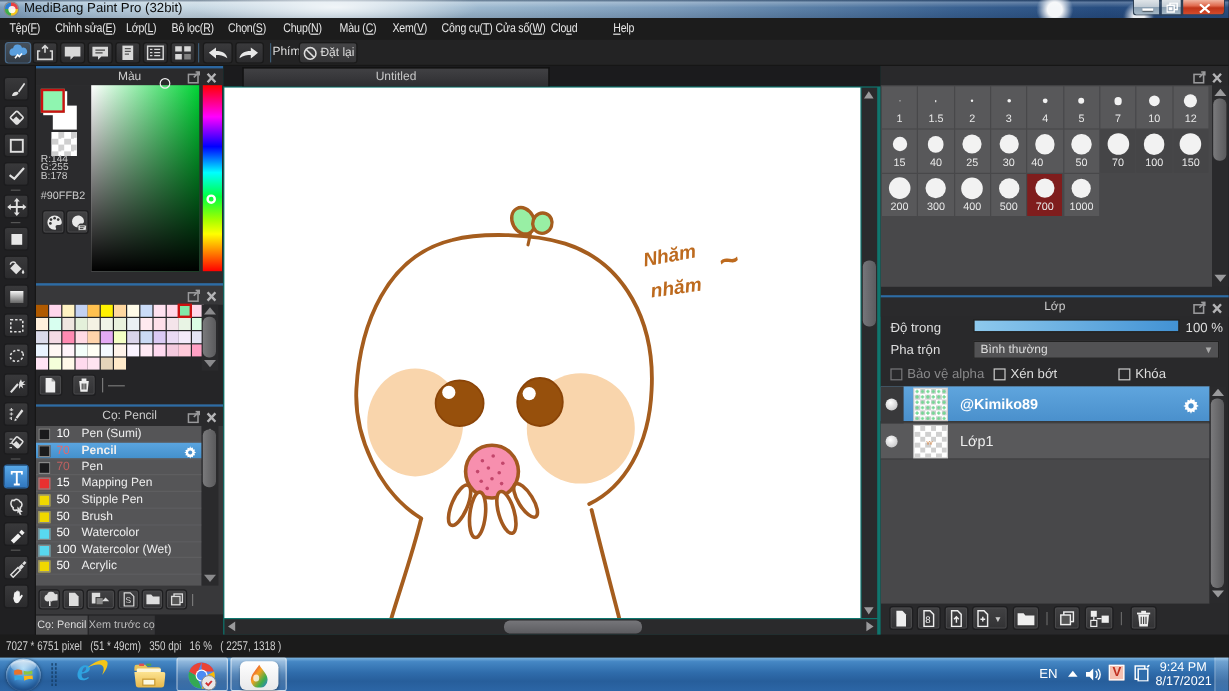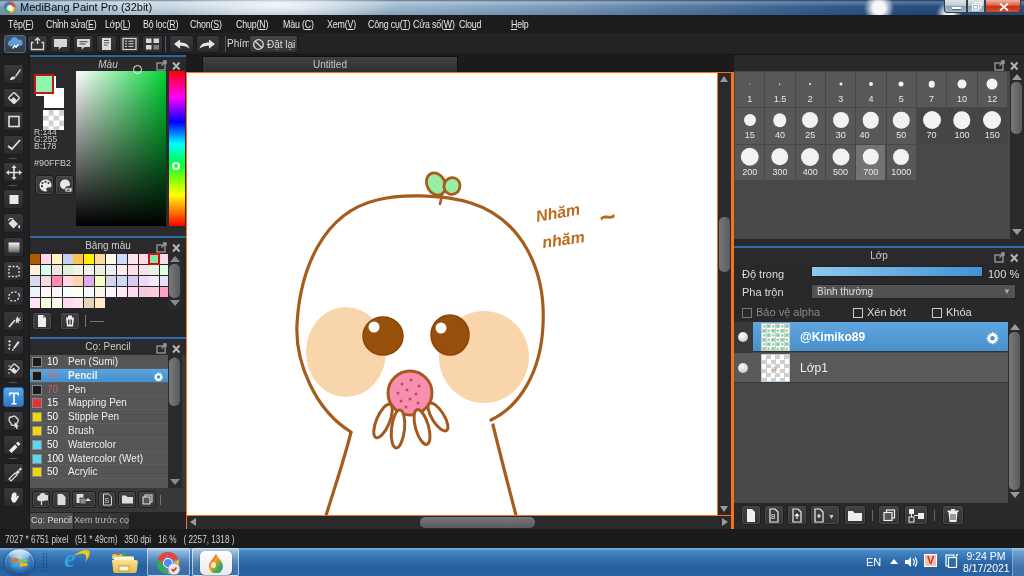--- a/index.html
+++ b/index.html
@@ -283,21 +283,21 @@
     </div>
   <div class="ltool" style="top:432px">
       <svg width="18" height="17" viewBox="0 0 18 17">
         <path d="M6.5 8 C6.5 6 7 5 7.5 4 C8 5 8.5 4.5 8.5 3 C9 4.5 9.8 4 9.8 2.5 C10.3 4 11 4.5 11 3.5 C11.8 5 11.5 6 11.5 8 L12.5 7 C13.5 6 14.5 7 13.5 8.5 L11 12.5 C10.5 14 7.5 14 7 12.5 L6 9.5 Z" fill="#f0f0f0"></path>
       </svg>
     </div>
 </div>
 
 <div class="panel" style="left:30px;top:55px;width:156px;height:474px;background:#38383a;">
 
-  <div class="ptitle" style="top:0px;font-style:italic;">Màu</div>
+  <div class="ptitle" style="top:0px;">Màu</div>
   <div class="picons" style="top:2px;"><svg width="26" height="11" viewBox="0 0 26 11">
         <rect x="1" y="3" width="8" height="7" fill="none" stroke="#9a9a9c" stroke-width="1.3"></rect>
         <path d="M5.5 5.5 L10 1 M7 1 h3 v3" stroke="#9a9a9c" stroke-width="1.3" fill="none"></path>
         <path d="M17 2.5 L23.5 9.5 M23.5 2.5 L17 9.5" stroke="#b4b4b6" stroke-width="2"></path>
       </svg></div>
   <div style="position:absolute;left:0;top:16px;width:156px;height:165px;background:#2b2b2d;"></div>
   <div style="position:absolute;left:6px;top:21px;width:20px;height:20px;background:#fff;"></div>
   <div style="position:absolute;left:14px;top:33px;width:20px;height:20px;background:#fff;"></div>
   <div style="position:absolute;left:4px;top:19px;width:20px;height:20px;background:#8ff5b0;border:2px solid #cc1111;"></div>
   <div class="checker" style="position:absolute;left:13px;top:55px;width:21px;height:20px;background-size:10.5px 10.5px;"></div>
@@ -316,21 +316,20 @@
         <path d="M8.5 11h4M8.5 12.5h3" stroke="#333" stroke-width=".8"></path>
       </svg></div>
 
   <div style="position:absolute;left:46px;top:16px;width:90px;height:155px;background:linear-gradient(to bottom, rgba(0,0,0,0) 0%, #000 100%), linear-gradient(to right, #fff 0%, #00d435 100%);"></div>
   <div style="position:absolute;left:103px;top:10px;width:9px;height:9px;border:1.5px solid #f0f0f0;border-radius:50%;"></div>
 
   <div style="position:absolute;left:139px;top:16px;width:16px;height:155px;background:linear-gradient(to bottom,#ff0000 0%,#ff00ff 17%,#0000ff 33%,#00ffff 47%,#00ff40 60%,#a0ff00 72%,#ffff00 80%,#ff8000 90%,#ff0000 100%);"></div>
   <div style="position:absolute;left:142px;top:107px;width:8px;height:8px;border:2px solid #fff;border-radius:50%;"></div>
 
   <div style="position:absolute;left:0;top:181px;width:156px;height:2px;background:#2d6ca5;"></div>
-  <div class="ptitle" style="top:183px;border-top:none;">Bảng màu</div>
   <div class="picons" style="top:184px;"><svg width="26" height="11" viewBox="0 0 26 11">
         <rect x="1" y="3" width="8" height="7" fill="none" stroke="#9a9a9c" stroke-width="1.3"></rect>
         <path d="M5.5 5.5 L10 1 M7 1 h3 v3" stroke="#9a9a9c" stroke-width="1.3" fill="none"></path>
         <path d="M17 2.5 L23.5 9.5 M23.5 2.5 L17 9.5" stroke="#b4b4b6" stroke-width="2"></path>
       </svg></div>
   <div style="position:absolute;left:0;top:199px;width:156px;height:83px;background:#252527;"></div>
   <div id="palgrid" style="position:absolute;left:0;top:199px;width:156px;height:56px;">
       <div style="position:absolute;left:0px;top:0px;width:10px;height:10px;background:#b05a00;"></div>
       <div style="position:absolute;left:10.85px;top:0px;width:10px;height:10px;background:#ffd6ec;"></div>
       <div style="position:absolute;left:21.7px;top:0px;width:10px;height:10px;background:#fff2c2;"></div>
@@ -496,21 +495,21 @@
         <rect x="4" y="2" width="7" height="7" fill="none" stroke="#ddd" stroke-width="1.1"></rect>
         <rect x="2" y="4" width="7" height="7" fill="#555" stroke="#ddd" stroke-width="1.1"></rect>
       </svg></div>
   <div style="position:absolute;left:130px;top:440px;width:1px;height:10px;background:#777;"></div>
 
   <div style="position:absolute;left:0;top:457px;width:156px;height:17px;background:#222224;"></div>
   <div style="position:absolute;left:0;top:458px;width:43px;height:16px;background:#4c4c4e;color:#ddd;font-size:9px;text-align:center;line-height:15px;">Cọ: Pencil</div>
   <div style="position:absolute;left:44px;top:458px;width:55px;height:16px;background:#363638;color:#bbb;font-size:9px;text-align:center;line-height:15px;">Xem trước cọ</div>
 </div>
 
-<div class="abs" style="left:186px;top:55px;width:548px;height:474px;background:#f97316;">
+<div class="abs" style="left:186px;top:55px;width:548px;height:474px;background:#0f766e;">
 
   <div style="position:absolute;left:0;top:0;width:548px;height:17px;background:#1b1b1d;"></div>
   <div style="position:absolute;left:16px;top:1px;width:256px;height:16px;background:linear-gradient(180deg,#414144,#2e2e31);border:1px solid #111;border-bottom:none;color:#c8c8c8;font-size:10px;text-align:center;line-height:15px;">Untitled</div>
 
   <div style="position:absolute;left:1px;top:18px;width:530px;height:442px;background:#ffffff;overflow:hidden;">
     <svg width="530" height="442" viewBox="0 0 530 442">
 
       <path d="M164 359 C 157 388, 146 419, 138 446" stroke="#a55d1e" stroke-width="3.2" fill="none" stroke-linecap="round"></path>
       <path d="M306 352 C 313 381, 323 419, 330 446" stroke="#a55d1e" stroke-width="3.2" fill="none" stroke-linecap="round"></path>
 
@@ -660,21 +659,21 @@
         <div style="position:absolute;left:0;right:0;top:22px;text-align:center;font-size:9px;color:#e8e8e8;">300</div>
       </div>
       <div style="position:absolute;left:60.66px;top:72.6px;width:29.3px;height:35.3px;background:#58585a;">
         <div style="position:absolute;left:50%;top:12px;transform:translate(-50%,-50%);width:18px;height:18px;border-radius:50%;background:#f2f2f2;"></div>
         <div style="position:absolute;left:0;right:0;top:22px;text-align:center;font-size:9px;color:#e8e8e8;">400</div>
       </div>
       <div style="position:absolute;left:90.99px;top:72.6px;width:29.3px;height:35.3px;background:#58585a;">
         <div style="position:absolute;left:50%;top:12px;transform:translate(-50%,-50%);width:17px;height:17px;border-radius:50%;background:#f2f2f2;"></div>
         <div style="position:absolute;left:0;right:0;top:22px;text-align:center;font-size:9px;color:#e8e8e8;">500</div>
       </div>
-      <div style="position:absolute;left:121px;top:72.6px;width:29.3px;height:35.3px;background:#737373;">
+      <div style="position:absolute;left:121px;top:72.6px;width:29.3px;height:35.3px;background:#7f1d1d;">
         <div style="position:absolute;left:50%;top:12px;transform:translate(-50%,-50%);width:16.5px;height:16.5px;border-radius:50%;background:#f2f2f2;"></div>
         <div style="position:absolute;left:0;right:0;top:22px;text-align:center;font-size:9px;color:#e8e8e8;">700</div>
       </div>
       <div style="position:absolute;left:151.64999999999998px;top:72.6px;width:29.3px;height:35.3px;background:#58585a;">
         <div style="position:absolute;left:50%;top:12px;transform:translate(-50%,-50%);width:16px;height:16px;border-radius:50%;background:#f2f2f2;"></div>
         <div style="position:absolute;left:0;right:0;top:22px;text-align:center;font-size:9px;color:#e8e8e8;">1000</div>
       </div>
     </div>
 
   <div style="position:absolute;left:276px;top:16px;width:14px;height:168px;background:#2a2a2c;">
@@ -691,21 +690,21 @@
         <path d="M17 2.5 L23.5 9.5 M23.5 2.5 L17 9.5" stroke="#b4b4b6" stroke-width="2"></path>
       </svg></div>
   <div style="position:absolute;left:8px;top:213px;font-size:11px;color:#ddd;">Độ trong</div>
   <div style="position:absolute;left:77px;top:211px;width:172px;height:11px;background:linear-gradient(90deg,#8ec9ed,#4292d4);border:1px solid #222;"></div>
   <div style="position:absolute;left:254px;top:213px;font-size:11px;color:#ddd;">100 %</div>
   <div style="position:absolute;left:8px;top:231px;font-size:11px;color:#ddd;">Pha trộn</div>
   <div style="position:absolute;left:77px;top:229px;width:205px;height:15px;background:#525254;border:1px solid #222;color:#ddd;font-size:10px;line-height:13px;padding-left:5px;">Bình thường
     <span style="position:absolute;right:4px;top:0;color:#aaa;font-size:8px;">▼</span>
   </div>
   <div style="position:absolute;left:8px;top:251px;font-size:11px;color:#88888a;"><span style="display:inline-block;width:10px;height:10px;border:1px solid #77777a;margin-right:4px;vertical-align:-2px;"></span>Bảo vệ alpha</div>
-  <div style="position:absolute;left:119px;top:251px;font-size:11px;color:#ddd;"><span style="display:inline-block;width:10px;height:10px;border:1px solid #ccc;margin-right:4px;vertical-align:-2px;"></span>Xén bớt</div>
+  <div style="position:absolute;left:94px;top:251px;font-size:11px;color:#ddd;"><span style="display:inline-block;width:10px;height:10px;border:1px solid #ccc;margin-right:4px;vertical-align:-2px;"></span>Xén bớt</div>
   <div style="position:absolute;left:198px;top:251px;font-size:11px;color:#ddd;"><span style="display:inline-block;width:10px;height:10px;border:1px solid #ccc;margin-right:4px;vertical-align:-2px;"></span>Khóa</div>
 
   <div style="position:absolute;left:0;top:267px;width:274px;height:181px;background:#48484a;"></div>
   <div style="position:absolute;left:0;top:267px;width:274px;height:30px;background:linear-gradient(180deg,#5fa5de,#4a90cc);border-bottom:1px solid #333;"></div>
   <div style="position:absolute;left:0;top:267px;width:19px;height:61px;background:#39393b;"></div>
   <div style="position:absolute;left:4px;top:277px;width:10px;height:10px;border-radius:50%;background:radial-gradient(circle at 40% 35%,#fff,#b8b8ba);"></div>
   <div class="checker" style="position:absolute;left:28px;top:269px;width:27px;height:26px;box-shadow:0 0 0 1px #ccc;background-size:9px 9px;"></div>
   <div style="position:absolute;left:28px;top:269px;width:27px;height:26px;background-image:radial-gradient(circle, rgba(110,215,145,.95) 1.1px, rgba(110,215,145,0) 1.4px);background-size:4.5px 4.5px;"></div>
   <div style="position:absolute;left:66px;top:275px;font-size:12px;font-weight:bold;color:#fff;">@Kimiko89</div>
   <svg width="17" height="17" viewBox="0 0 20 20" style="position:absolute;left:250px;top:274px;">

